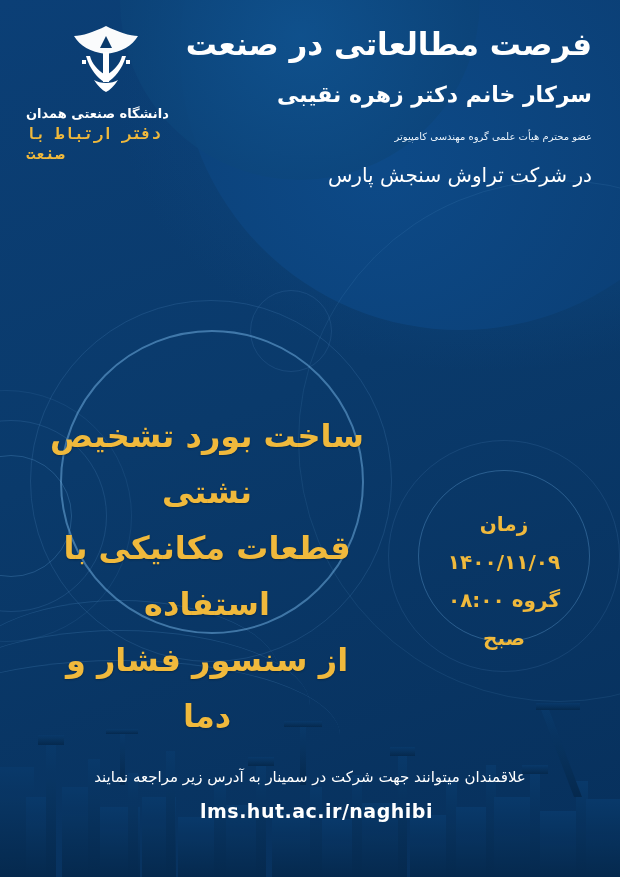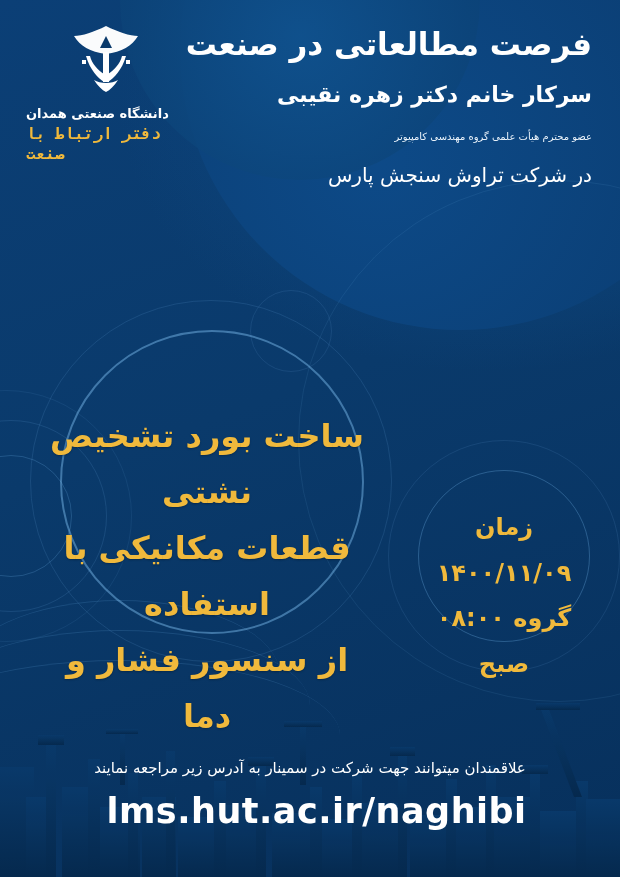--- a/index.html
+++ b/index.html
@@ -140,38 +140,38 @@
     line-height: 1.75;
     text-shadow: 0 1px 2px rgba(0,0,0,.25);
   }
 
   .when {
     position: absolute;
     right: 46px; top: 505px;
     width: 140px;
     text-align: center;
     color: #f0b93c;
-    font-size: 24px;
+    font-size: 20px;
     font-weight: bold;
     line-height: 1.9;
   }
   .when div { white-space: nowrap; }
 
   .footer {
     position: absolute;
-    left: 0; right: 0; bottom: 46px;
+    left: 0; right: 0; bottom: 55px;
     text-align: center;
     color: #ffffff;
   }
   .footer-note {
     font-size: 15px;
     margin-bottom: 14px;
   }
   .footer-url {
-    font-size: 35px;
+    font-size: 19px;
     font-weight: bold;
     letter-spacing: .5px;
     direction: ltr;
     padding-left: 13px;
   }
 </style>
 </head>
 <body>
 
 <div class="poster">

